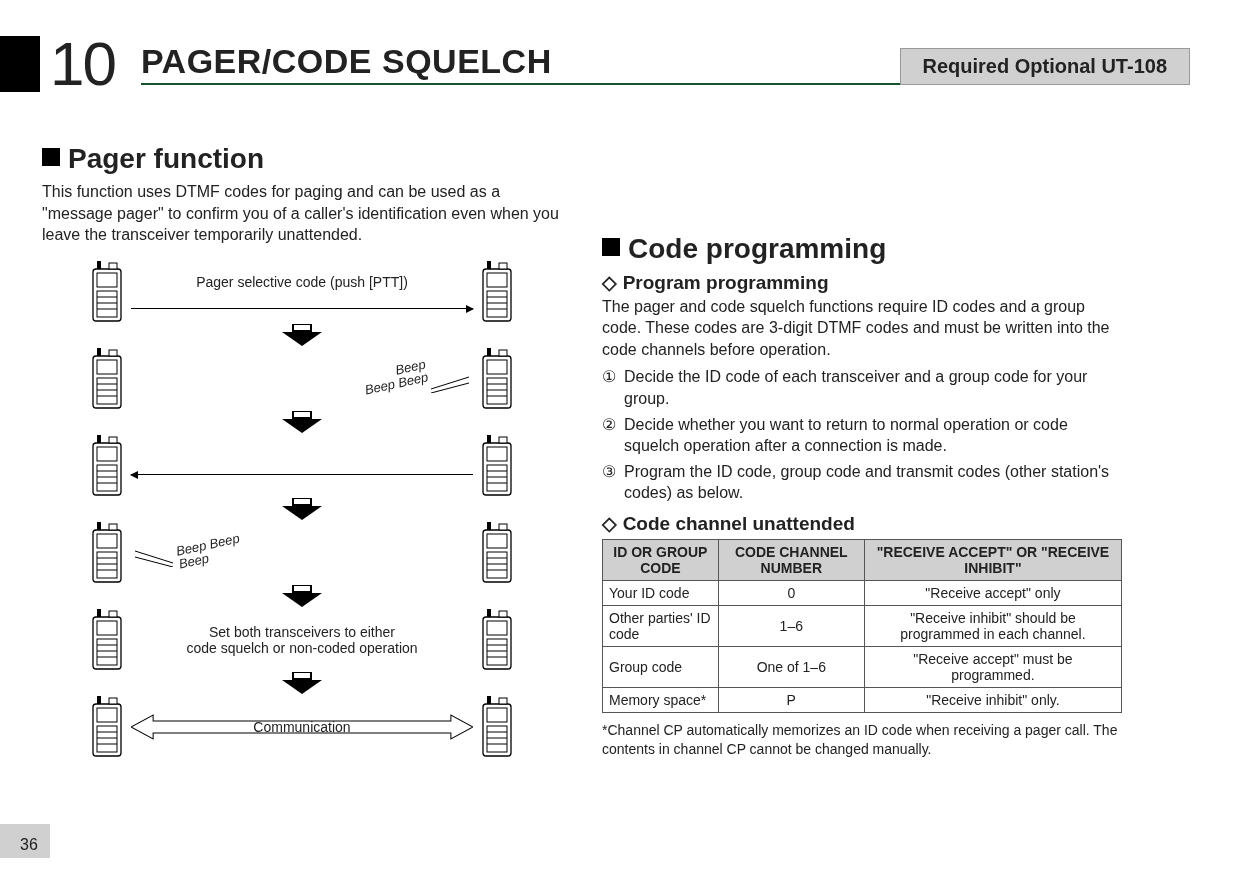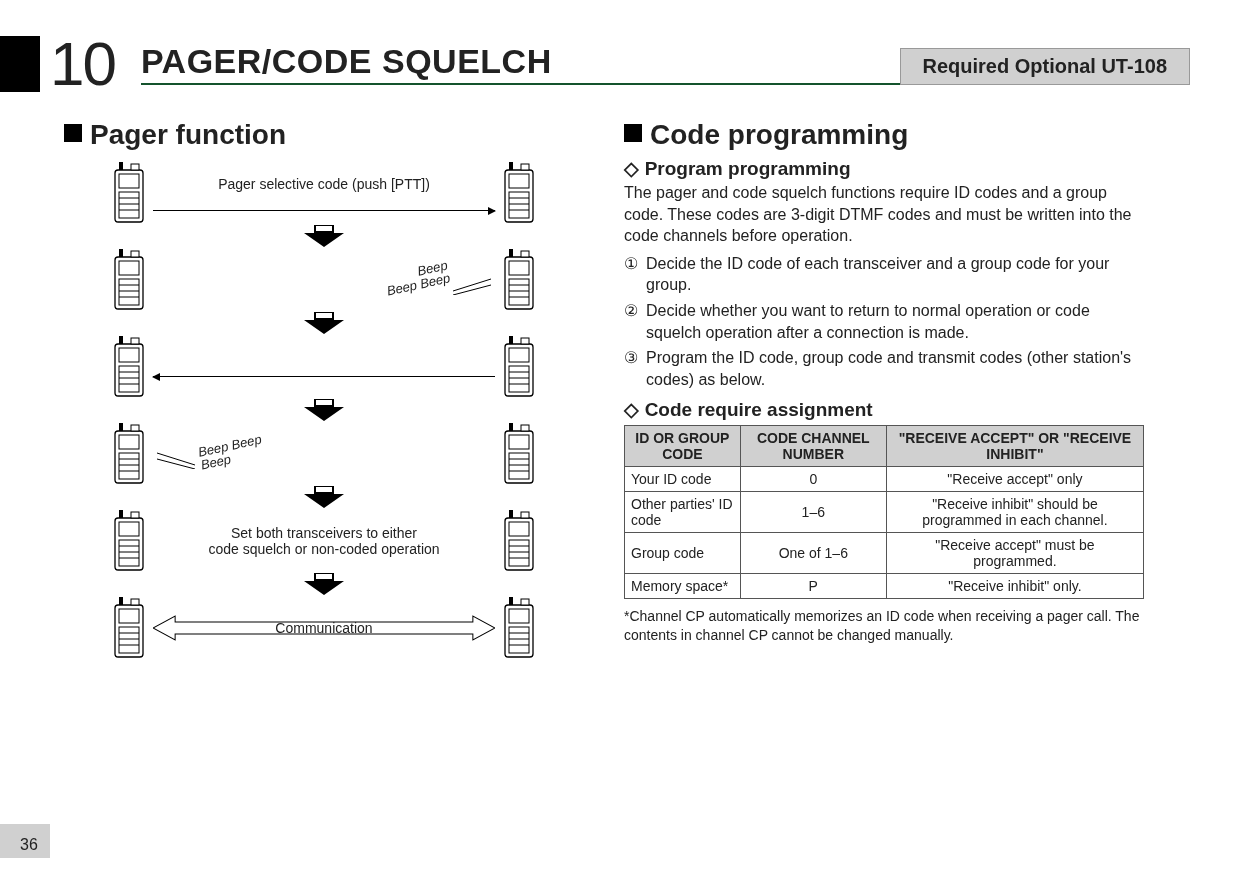--- a/index.html
+++ b/index.html
@@ -6,21 +6,21 @@
   .page{width:1240px;height:876px;box-sizing:border-box;padding:28px 50px 10px 0;position:relative;}
   
   .header{display:flex;align-items:center;margin-left:0;gap:12px;}
   .chapnum-wrap{display:flex;align-items:center;}
   .black-bar{width:40px;height:56px;background:#000;}
   .chapnum{font-size:62px;font-weight:400;margin:0 14px 0 10px;letter-spacing:-2px;}
   .title-ul{border-bottom:2px solid #14532d;flex:1;padding-bottom:2px;display:flex;align-items:baseline;justify-content:space-between;}
   .chap-title{font-size:34px;font-weight:700;letter-spacing:0.5px;}
   .req-box{background:#d0d0d0;border:1px solid #999;padding:6px 22px;font-size:20px;font-weight:700;margin-left:20px;margin-bottom:-4px;}
   
-  .cols{display:flex;margin-top:20px;padding-left:64px;}
+  .cols{display:flex;margin-top:44px;padding-left:42px;align-items:flex-end;}
   .col{width:520px;}
   .col + .col{margin-left:40px;}
   h2{font-size:28px;font-weight:700;margin:0 0 6px 0;}
   h2 .sq{display:inline-block;width:18px;height:18px;background:#000;margin-right:8px;vertical-align:2px;}
   h3{font-size:19px;font-weight:700;margin:6px 0 2px 0;}
   h3 .di{display:inline-block;margin-right:6px;}
   p,li{font-size:16px;line-height:1.35;margin:0 0 6px 0;}
   .intro{margin-bottom:10px;}
   ol.steps{list-style:none;padding:0;margin:0 0 8px 0;}
   ol.steps li{display:flex;margin-bottom:4px;}
@@ -81,20 +81,21 @@
     <div class="title-ul">
       <span class="chap-title">PAGER/CODE SQUELCH</span>
       <span class="req-box">Required Optional UT-108</span>
     </div>
   </div>
 
   <div class="cols">
 
     <div class="col">
       <h2><span class="sq"></span><span>Pager function</span></h2>
+      <p class="intro">This function uses DTMF codes for paging and can be used as a "message pager" to confirm you of a caller's identification even when you leave the transceiver temporarily unattended.</p>
 
       <div class="diagram">
 
         <div class="drow">
           <span class="radio"><svg>
                 <use href="#radio-sym"></use>
               </svg></span>
           <div class="mid">
             <div>Pager selective code (push [PTT])</div>
             <div class="ptt-arrow"></div>
@@ -210,21 +211,21 @@
         <li>
             <span class="num">②</span>
             <span>Decide whether you want to return to normal operation or code squelch operation after a connection is made.</span>
           </li>
         <li>
             <span class="num">③</span>
             <span>Program the ID code, group code and transmit codes (other station's codes) as below.</span>
           </li>
       </ol>
 
-      <h3><span class="di">◇</span><span>Code require assignment</span></h3>
+      <h3><span class="di">◇</span><span>Code channel unattended</span></h3>
       <table>
         <tbody>
             <tr>
           <th>ID OR GROUP CODE</th>
           <th>CODE CHANNEL NUMBER</th>
           <th>"RECEIVE ACCEPT" OR "RECEIVE INHIBIT"</th>
         </tr>
         <tr>
           <td class="left">Your ID code</td>
           <td>0</td>

